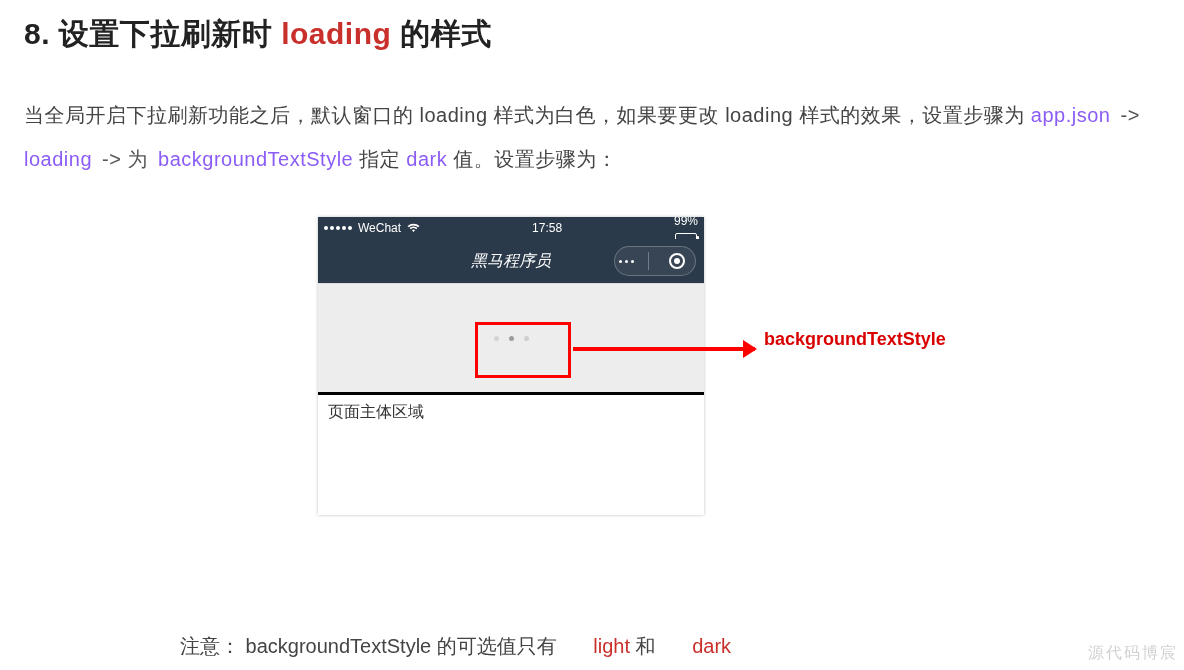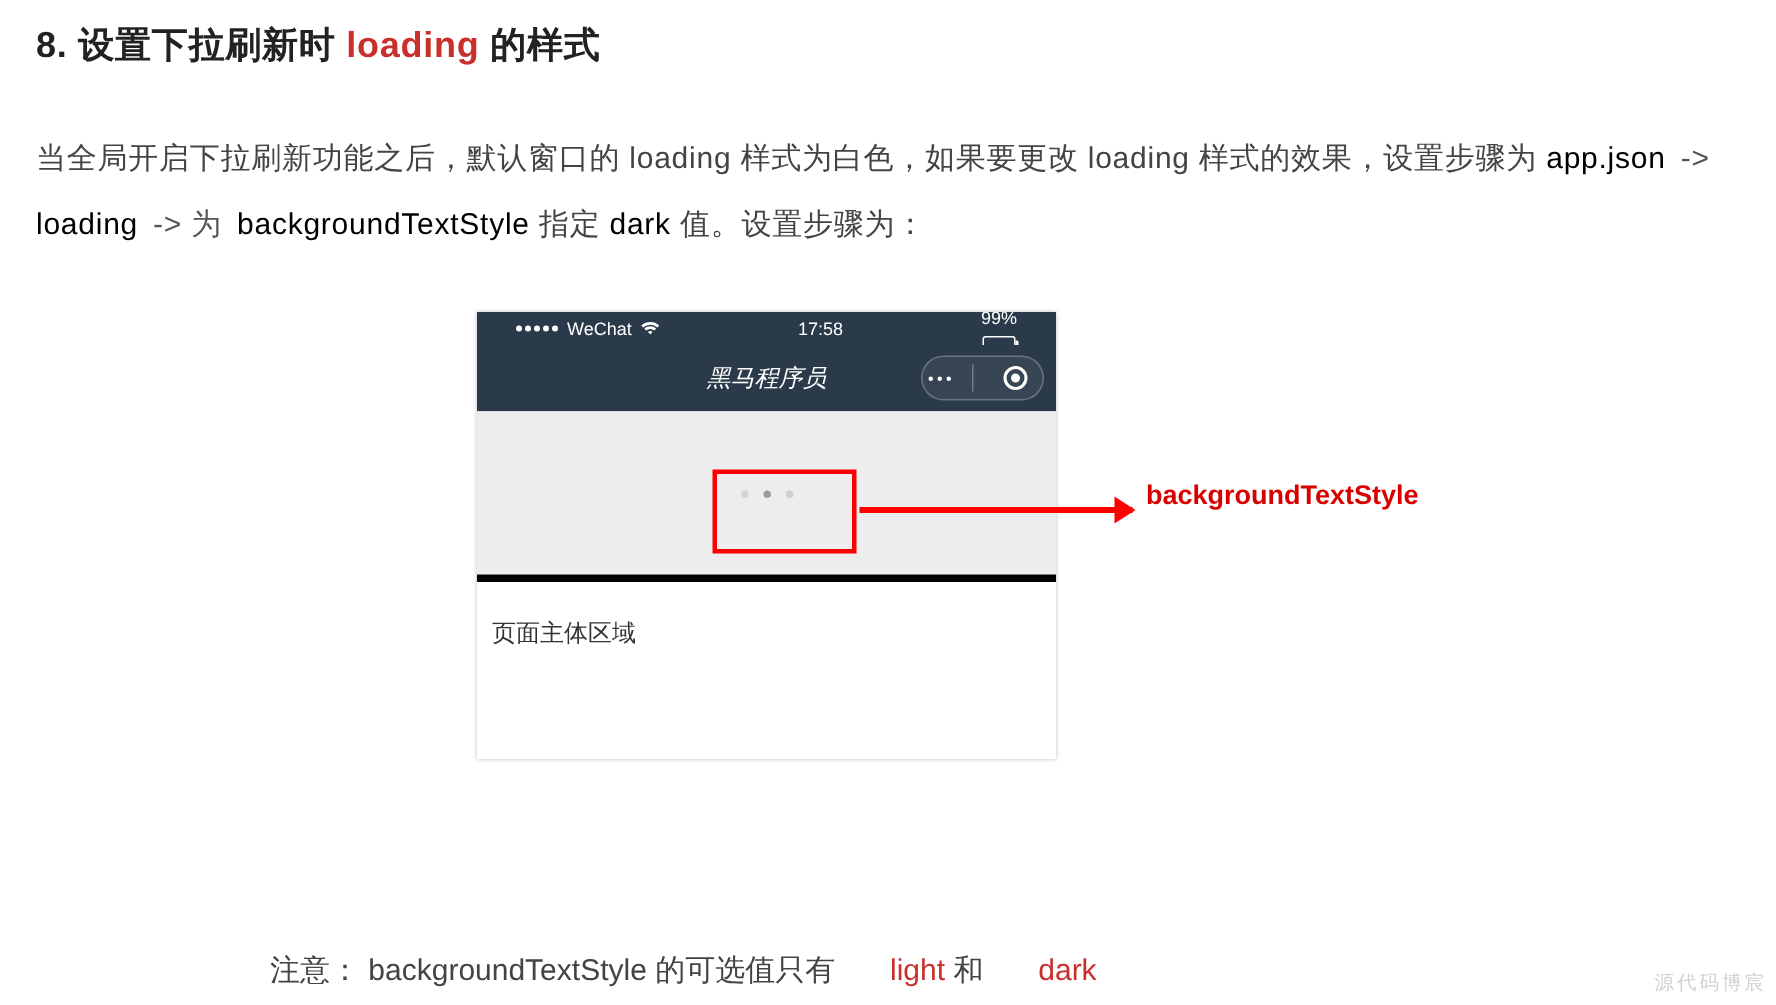--- a/index.html
+++ b/index.html
@@ -5,35 +5,35 @@
   * { margin: 0; padding: 0; box-sizing: border-box; }
   body {
     font-family: "PingFang SC", "Microsoft YaHei", "Helvetica Neue", Arial, sans-serif;
     background: #fff;
     width: 1184px;
     height: 670px;
     position: relative;
     color: #333;
   }
   .heading {
-    font-size: 24px;
+    font-size: 30px;
     font-weight: 700;
     color: #222;
     padding: 14px 24px 0 24px;
     letter-spacing: 0.5px;
   }
   .heading .red { color: #c9302c; }
   .para {
     font-size: 20px;
     color: #444;
     padding: 38px 24px 0 24px;
     line-height: 2.2;
     letter-spacing: 0.5px;
   }
-  .para .red { color: #000000; }
+  .para .red { color: #8b5cf6; }
   .para .arrow { color: #555; padding: 0 4px; }
 
   .figure-wrap {
     position: relative;
     width: 100%;
     margin-top: 36px;
     height: 330px;
   }
   .phone {
     position: absolute;
@@ -46,21 +46,21 @@
     overflow: hidden;
   }
   .status-bar {
     height: 22px;
     background: #2b3a4a;
     color: #fff;
     font-size: 12px;
     display: flex;
     align-items: center;
     justify-content: space-between;
-    padding: 0 26px;
+    padding: 0 6px;
   }
   .status-left { display: flex; align-items: center; gap: 6px; }
   .signal-dots { display: flex; gap: 2px; }
   .signal-dots span { width: 4px; height: 4px; border-radius: 50%; background: #fff; }
   .wifi-icon { display:inline-block; }
   .wifi-icon svg { display:block; }
   .status-right { display: flex; align-items: center; gap: 5px; flex-direction: column; }
   .battery {
     width: 22px; height: 10px; border: 1px solid #fff; border-radius: 2px;
     position: relative;
@@ -123,22 +123,22 @@
   .loading-dots span {
     width: 5px;
     height: 5px;
     border-radius: 50%;
   }
   .loading-dots span:nth-child(1){ background:#d4d4d4; }
   .loading-dots span:nth-child(2){ background:#9c9c9c; }
   .loading-dots span:nth-child(3){ background:#cfcfcf; }
   .content-area {
     background:#fff;
-    border-top:5px solid #000000;
-    padding:24px 10px;
+    border-top:3px solid #000000;
+    padding:7px 10px;
     font-size:16px;
     color:#333;
     height:122px;
   }
 
   .red-box {
     position:absolute;
     left: 475px;
     top: 105px;
     width: 96px;
@@ -178,21 +178,21 @@
     bottom: 10px;
     font-size: 20px;
     color: #444;
   }
   .note .red { color: #c9302c; margin-left: 31px; }
 
   .watermark {
     position:absolute;
     right: 6px;
     bottom: 6px;
-    font-size: 13px;
+    font-size: 16px;
     color: rgba(120,120,120,0.35);
     letter-spacing: 2px;
   }
 </style>
 </head>
 <body>
 
 <h2 class="heading">
   <span>8. </span><span>设置下拉刷新时 </span><span class="red">loading</span><span> 的样式</span>
 </h2>

